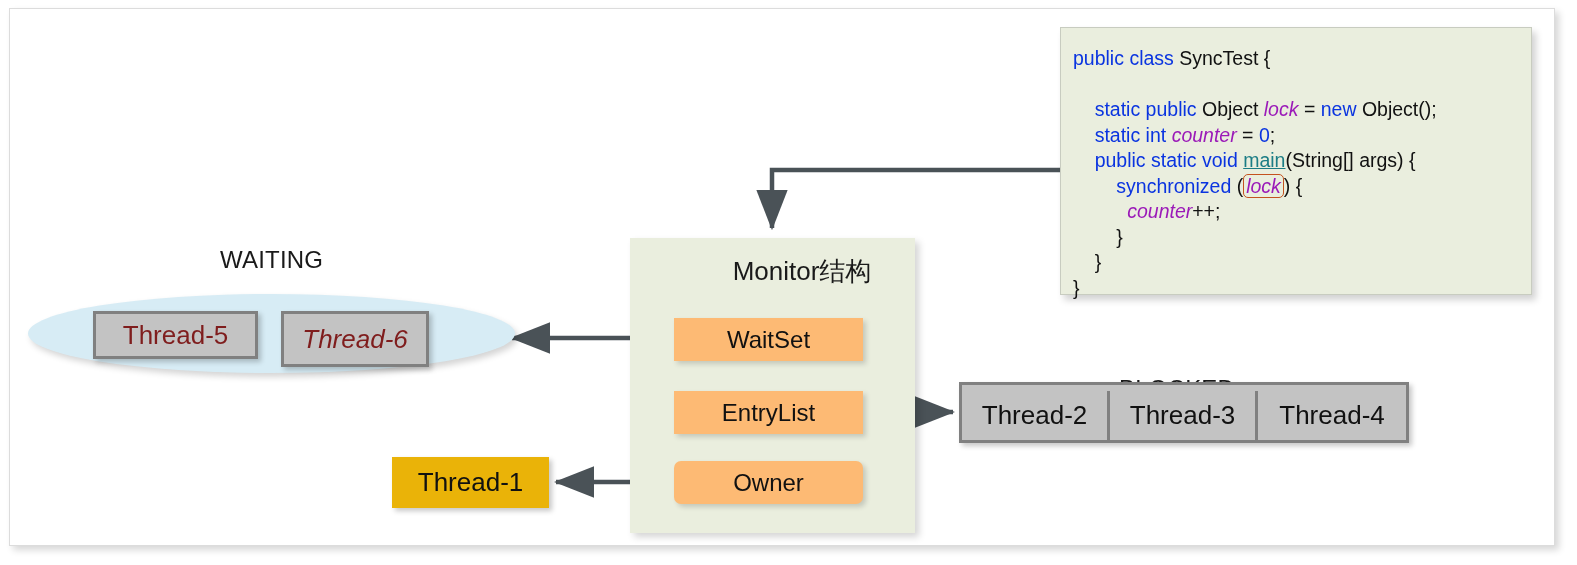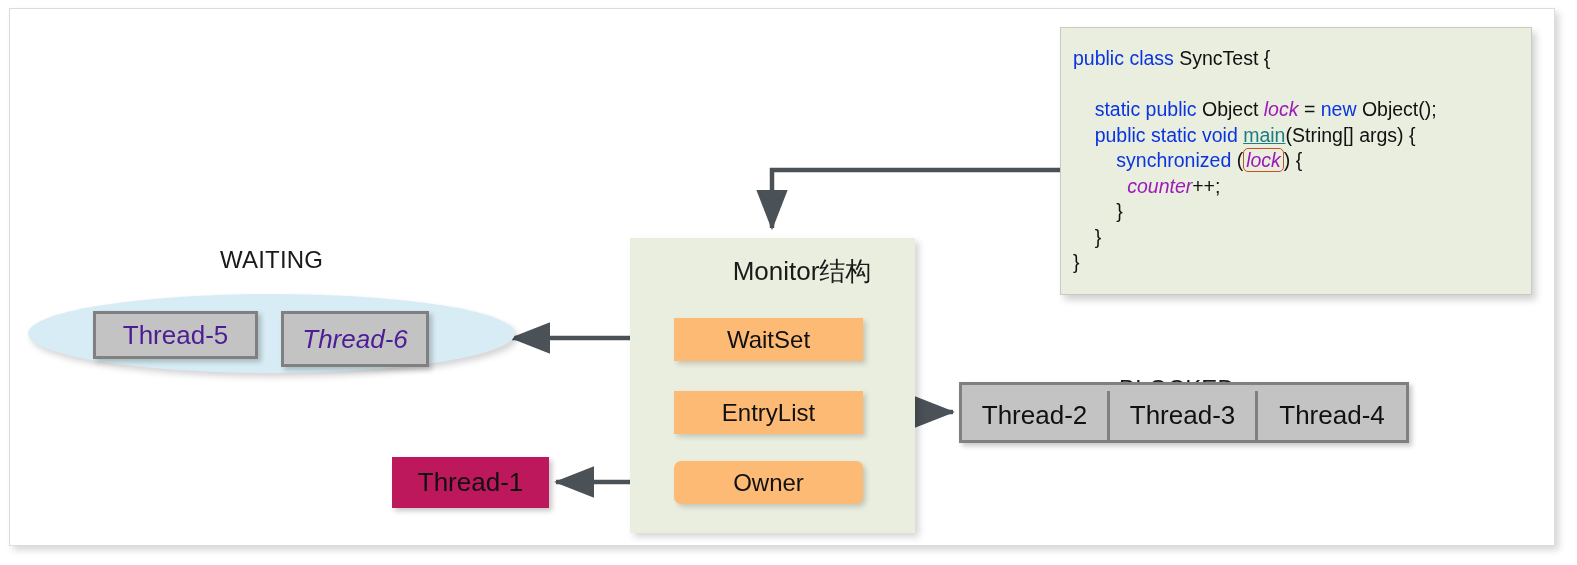--- a/index.html
+++ b/index.html
@@ -64,21 +64,21 @@
   
   .thread-chip {
     position: absolute;
     background: #c3c3c3;
     border: 3px solid #808080;
     box-sizing: border-box;
     display: flex;
     align-items: center;
     justify-content: center;
     font-size: 26px;
-    color: #4c1d95;
+    color: #7f1d1d;
     white-space: nowrap;
   }
   .chip-shadow { box-shadow: 3px 3px 5px rgba(0,0,0,0.22); }
 
   
   .blocked-queue {
     position: absolute;
     left: 959px;
     top: 382px;
     height: 61px;
@@ -102,21 +102,21 @@
   }
   .blocked-cell:last-child { border-right: none; }
 
   
   .owner-thread {
     position: absolute;
     left: 392px;
     top: 457px;
     width: 157px;
     height: 51px;
-    background: #be185d;
+    background: #eab308;
     display: flex;
     align-items: center;
     justify-content: center;
     font-size: 26px;
     color: #111111;
     box-shadow: 3px 3px 5px rgba(0,0,0,0.22);
     white-space: nowrap;
   }
 
   
@@ -261,20 +261,21 @@
   </div>
 
   <div class="code-panel">
 
     <div class="code-line"><span class="kw">public</span> <span class="kw">class</span> <span class="ty">SyncTest</span> <span class="ty">{</span></div>
 
     <div class="code-line blank"></div>
 
     <div class="code-line">    <span class="kw">static</span> <span class="kw">public</span> <span class="ty">Object</span> <span class="id">lock</span> <span class="ty">=</span> <span class="kw">new</span> <span class="ty">Object();</span></div>
 
+    <div class="code-line">    <span class="kw">static</span> <span class="kw">int</span> <span class="id">counter</span> <span class="ty">=</span> <span class="num">0</span><span class="ty">;</span></div>
 
     <div class="code-line">    <span class="kw">public</span> <span class="kw">static</span> <span class="kw">void</span> <span class="mth">main</span><span class="ty">(String[] args) {</span></div>
 
     <div class="code-line">        <span class="kw">synchronized</span> <span class="ty">(</span><span class="lock-highlight">lock</span><span class="ty">) {</span></div>
 
     <div class="code-line">          <span class="id">counter</span><span class="ty">++;</span></div>
 
     <div class="code-line">        <span class="ty">}</span></div>
 
     <div class="code-line">    <span class="ty">}</span></div>

